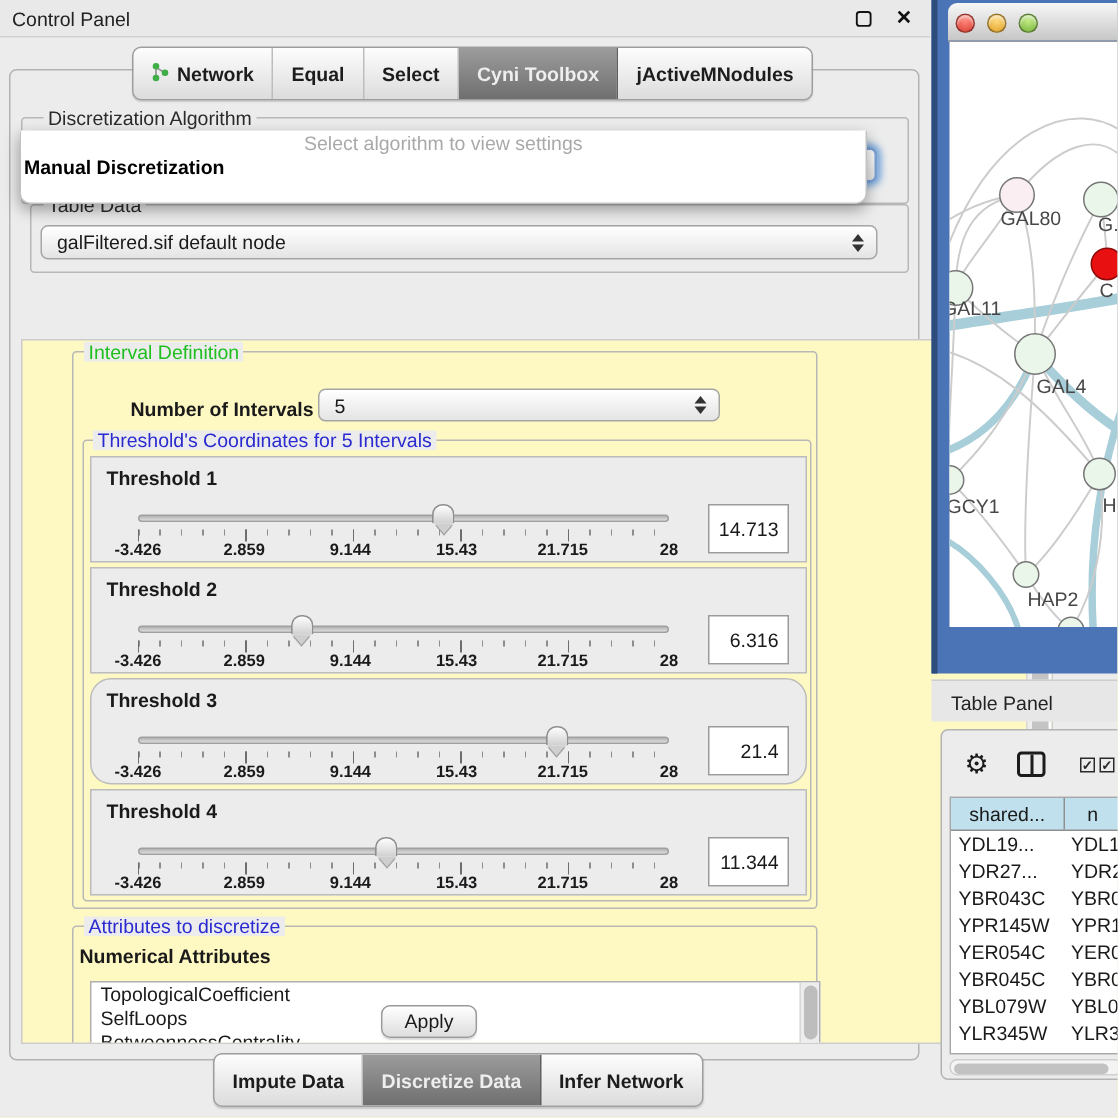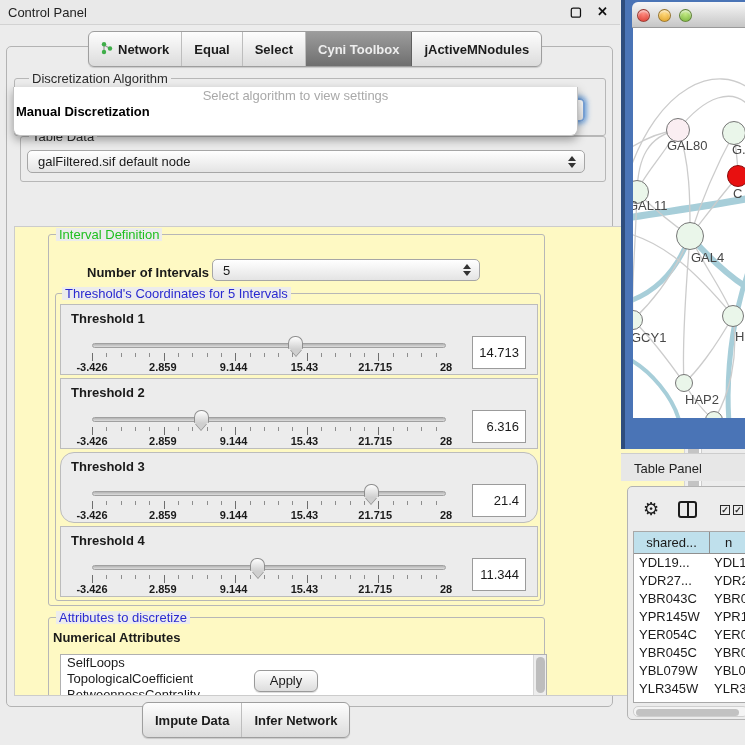--- a/index.html
+++ b/index.html
@@ -258,39 +258,42 @@
         </div>
         <div class="val-box">11.344</div>
       </div>
     </div>
   </div>
 
   <div class="abs group" style="left:33px; top:390px; width:497px; height:110px;">
     <span class="group-title gt-blue" style="left:7px; top:-7px;">Attributes to discretize</span>
     <label class="b abs" style="left:4px; top:12px;">Numerical Attributes</label>
     <div class="attr-list" style="left:11px; top:36px; width:487px; height:44px;">
+      <div class="item">TopologicalCoefficient</div>
       <div class="item">SelfLoops</div>
-      <div class="item">TopologicalCoefficient</div>
       <div class="item">BetweennessCentrality</div>
       <div class="attr-scroll">
           <div class="thumb-v"></div>
         </div>
     </div>
   </div>
 
   <div class="vscroll">
     <div class="thumb-v" style="top:22px; height:356px;"></div>
   </div>
 </div>
 
 <div class="abs apply-btn">Apply</div>
 
 <div class="abs seg bottom-tabs">
   <div class="tab">
       <span>Impute Data</span>
+    </div>
+  <div class="tab sel">
+      <span>Discretize Data</span>
     </div>
   <div class="tab">
       <span>Infer Network</span>
     </div>
 </div>
 
 <div class="abs net-window">
   <div class="net-titlebar">
     <span class="light lr"></span>
     <span class="light ly"></span>

